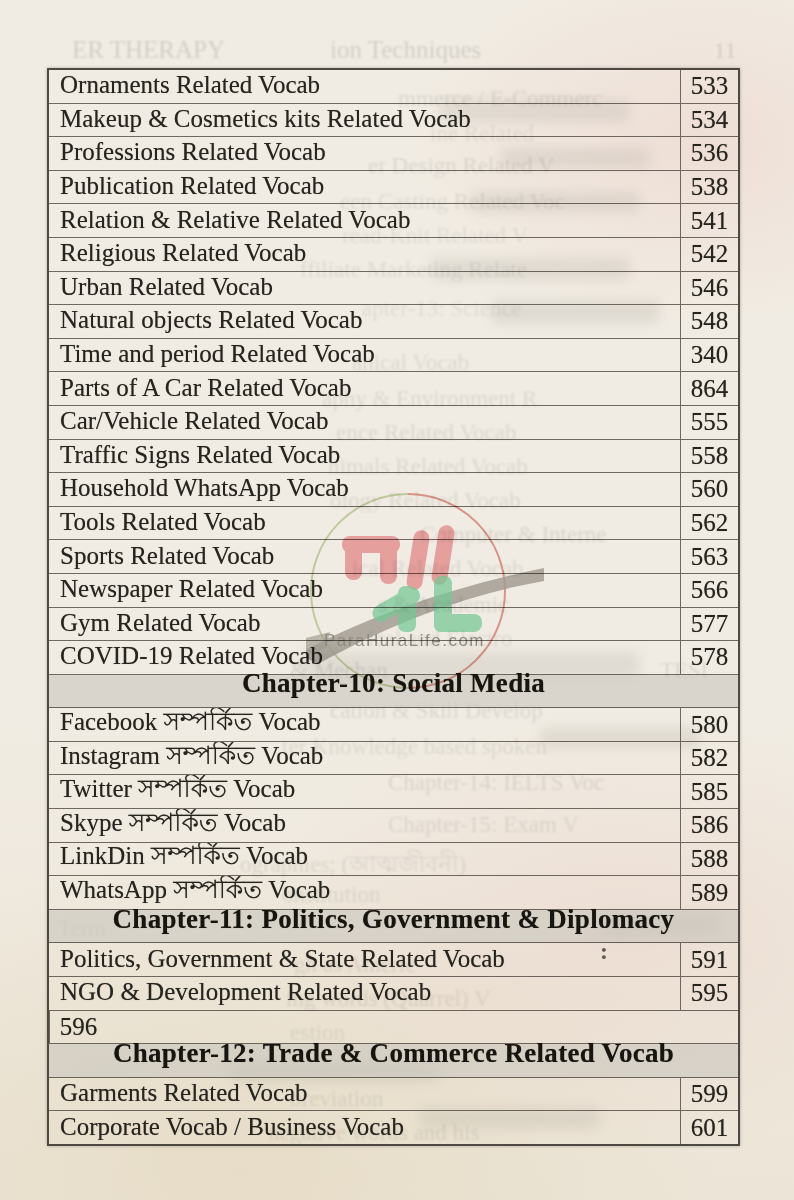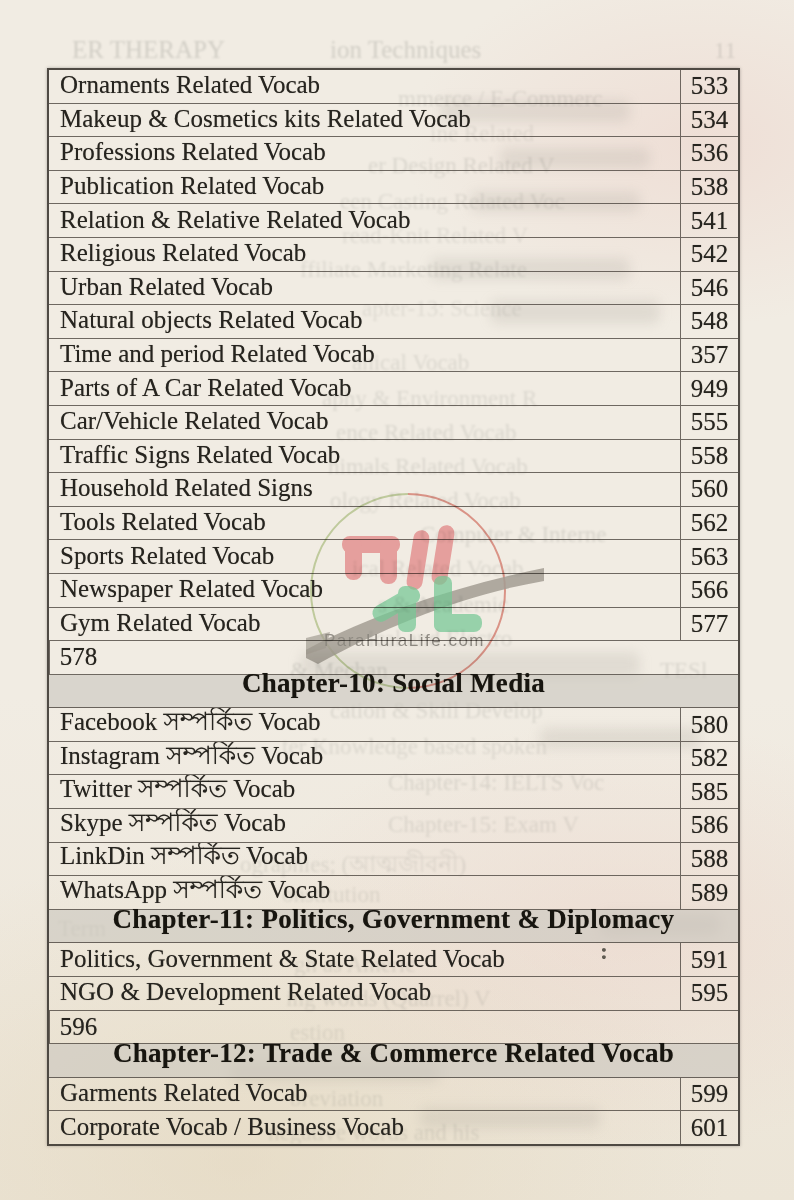--- a/index.html
+++ b/index.html
@@ -163,55 +163,56 @@
       <div class="row entry">
         <div class="label-cell">Urban Related Vocab</div>
         <div class="page-cell">546</div>
       </div>
       <div class="row entry">
         <div class="label-cell">Natural objects Related Vocab</div>
         <div class="page-cell">548</div>
       </div>
       <div class="row entry">
         <div class="label-cell">Time and period Related Vocab</div>
-        <div class="page-cell">357</div>
+        <div class="page-cell">340</div>
       </div>
       <div class="row entry">
         <div class="label-cell">Parts of A Car Related Vocab</div>
-        <div class="page-cell">949</div>
+        <div class="page-cell">864</div>
       </div>
       <div class="row entry">
         <div class="label-cell">Car/Vehicle Related Vocab</div>
         <div class="page-cell">555</div>
       </div>
       <div class="row entry">
         <div class="label-cell">Traffic Signs Related Vocab</div>
         <div class="page-cell">558</div>
       </div>
       <div class="row entry">
-        <div class="label-cell">Household Related Signs</div>
+        <div class="label-cell">Household WhatsApp Vocab</div>
         <div class="page-cell">560</div>
       </div>
       <div class="row entry">
         <div class="label-cell">Tools Related Vocab</div>
         <div class="page-cell">562</div>
       </div>
       <div class="row entry">
         <div class="label-cell">Sports Related Vocab</div>
         <div class="page-cell">563</div>
       </div>
       <div class="row entry">
         <div class="label-cell">Newspaper Related Vocab</div>
         <div class="page-cell">566</div>
       </div>
       <div class="row entry">
         <div class="label-cell">Gym Related Vocab</div>
         <div class="page-cell">577</div>
       </div>
       <div class="row entry">
+        <div class="label-cell">COVID-19 Related Vocab</div>
         <div class="page-cell">578</div>
       </div>
       <div class="row chapter">
         <div class="chapter-cell">Chapter-10: Social Media</div>
       </div>
       <div class="row entry">
         <div class="label-cell">Facebook সম্পর্কিত Vocab</div>
         <div class="page-cell">580</div>
       </div>
       <div class="row entry">

